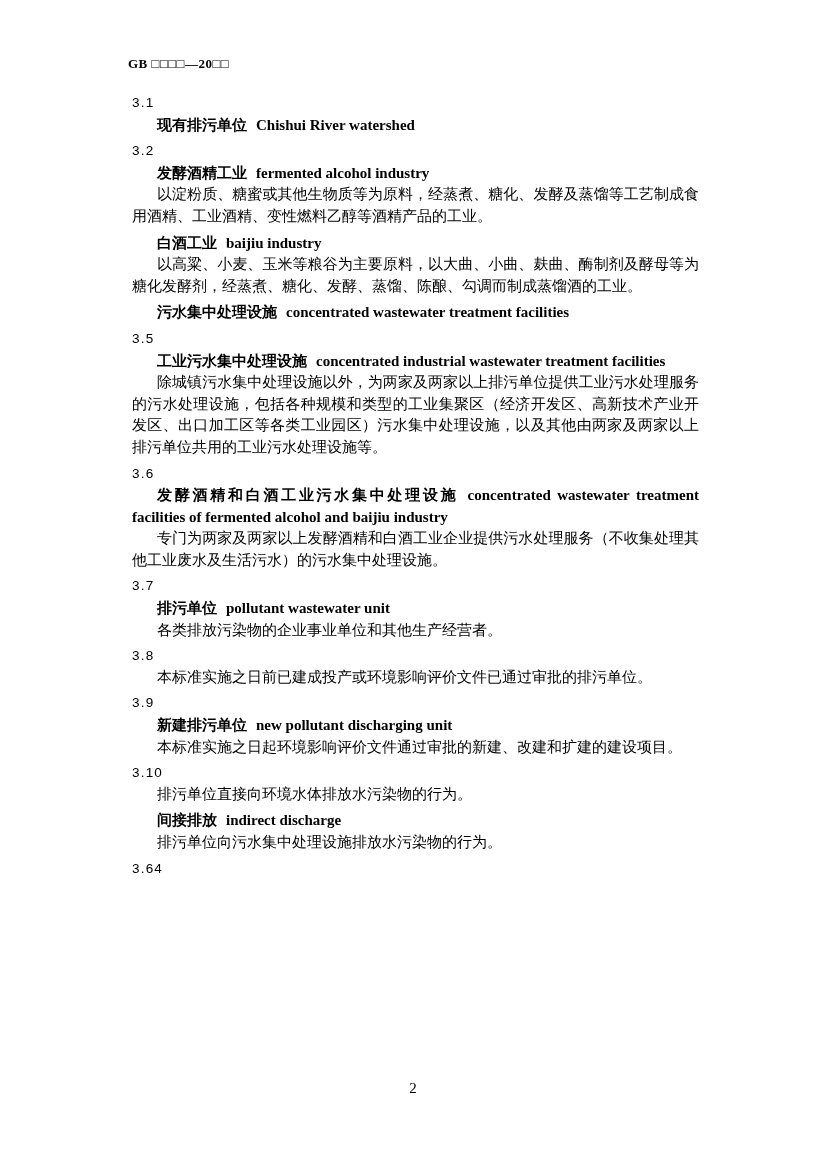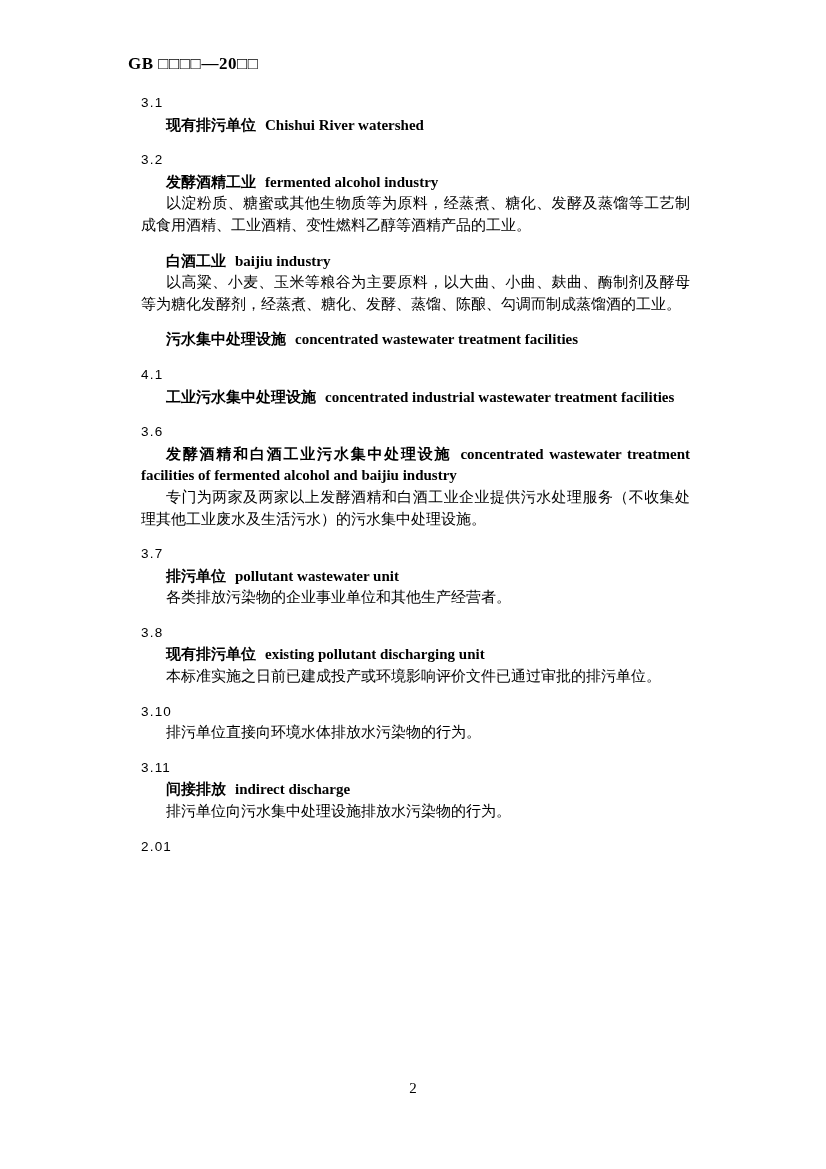--- a/index.html
+++ b/index.html
@@ -26,26 +26,26 @@
     position: absolute;
     left: 128px;
     top: 53px;
     width: 575px;
     font-size: 15px;
     line-height: 21.6px;
   }
   .doc-code {
     margin: 0 0 17px 0;
     font-weight: bold;
-    font-size: 17px;
+    font-size: 13px;
     line-height: 22px;
     letter-spacing: 0.5px;
     font-family: "Liberation Serif", "DejaVu Serif", serif;
   }
-  .clause { margin: 13px; }
+  .clause { margin: 4px; }
   .sec-num {
     margin: 0;
     font-family: "Liberation Sans", "DejaVu Sans", sans-serif;
     font-size: 13.5px;
     line-height: 21.6px;
     letter-spacing: 1.2px;
   }
   .term {
     margin: 0;
     text-indent: 25px;
@@ -97,56 +97,60 @@
   <section class="clause">
     <p class="term"><b class="zh">白酒工业</b><b class="en">baijiu industry</b></p>
     <p class="def">以高粱、小麦、玉米等粮谷为主要原料，以大曲、小曲、麸曲、酶制剂及酵母等为糖化发酵剂，经蒸煮、糖化、发酵、蒸馏、陈酿、勾调而制成蒸馏酒的工业。</p>
   </section>
 
   <section class="clause">
     <p class="term"><b class="zh">污水集中处理设施</b><b class="en">concentrated wastewater treatment facilities</b></p>
   </section>
 
   <section class="clause">
-    <p class="sec-num">4.1</p>
+    <p class="sec-num">3.5</p>
     <p class="term"><b class="zh">工业污水集中处理设施</b><b class="en">concentrated industrial wastewater treatment facilities</b></p>
+    <p class="def">除城镇污水集中处理设施以外，为两家及两家以上排污单位提供工业污水处理服务的污水处理设施，包括各种规模和类型的工业集聚区（经济开发区、高新技术产业开发区、出口加工区等各类工业园区）污水集中处理设施，以及其他由两家及两家以上排污单位共用的工业污水处理设施等。</p>
   </section>
 
   <section class="clause">
     <p class="sec-num">3.6</p>
     <p class="term"><b class="zh">发酵酒精和白酒工业污水集中处理设施</b><b class="en">concentrated wastewater treatment facilities of fermented alcohol and baijiu industry</b></p>
     <p class="def">专门为两家及两家以上发酵酒精和白酒工业企业提供污水处理服务（不收集处理其他工业废水及生活污水）的污水集中处理设施。</p>
   </section>
 
   <section class="clause">
     <p class="sec-num">3.7</p>
     <p class="term"><b class="zh">排污单位</b><b class="en">pollutant wastewater unit</b></p>
     <p class="def">各类排放污染物的企业事业单位和其他生产经营者。</p>
   </section>
 
   <section class="clause">
     <p class="sec-num">3.8</p>
-    <p class="term"><b class="zh">现有排污单位</b><b class="en">existing pollutant discharging unit</b></p>
     <p class="def">本标准实施之日前已建成投产或环境影响评价文件已通过审批的排污单位。</p>
   </section>
 
+  <section class="clause">
+    <p class="sec-num">3.9</p>
+    <p class="term"><b class="zh">新建排污单位</b><b class="en">new pollutant discharging unit</b></p>
+    <p class="def">本标准实施之日起环境影响评价文件通过审批的新建、改建和扩建的建设项目。</p>
+  </section>
 
   <section class="clause">
     <p class="sec-num">3.10</p>
     <p class="def">排污单位直接向环境水体排放水污染物的行为。</p>
   </section>
 
   <section class="clause">
-    <p class="sec-num">3.11</p>
     <p class="term"><b class="zh">间接排放</b><b class="en">indirect discharge</b></p>
     <p class="def">排污单位向污水集中处理设施排放水污染物的行为。</p>
   </section>
 
   <section class="clause">
-    <p class="sec-num">2.01</p>
+    <p class="sec-num">3.64</p>
 
   </section>
 </div>
   </div>
 
   <div class="footer">
     <span>2</span>
   </div>
 
 </div>

